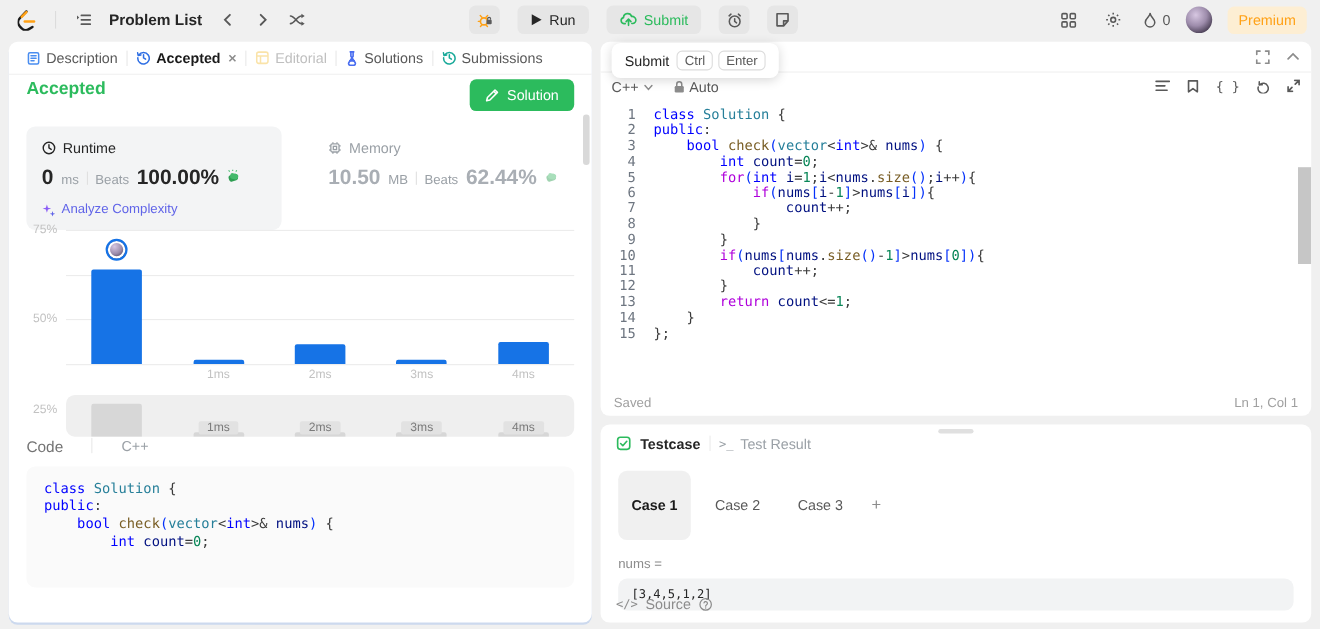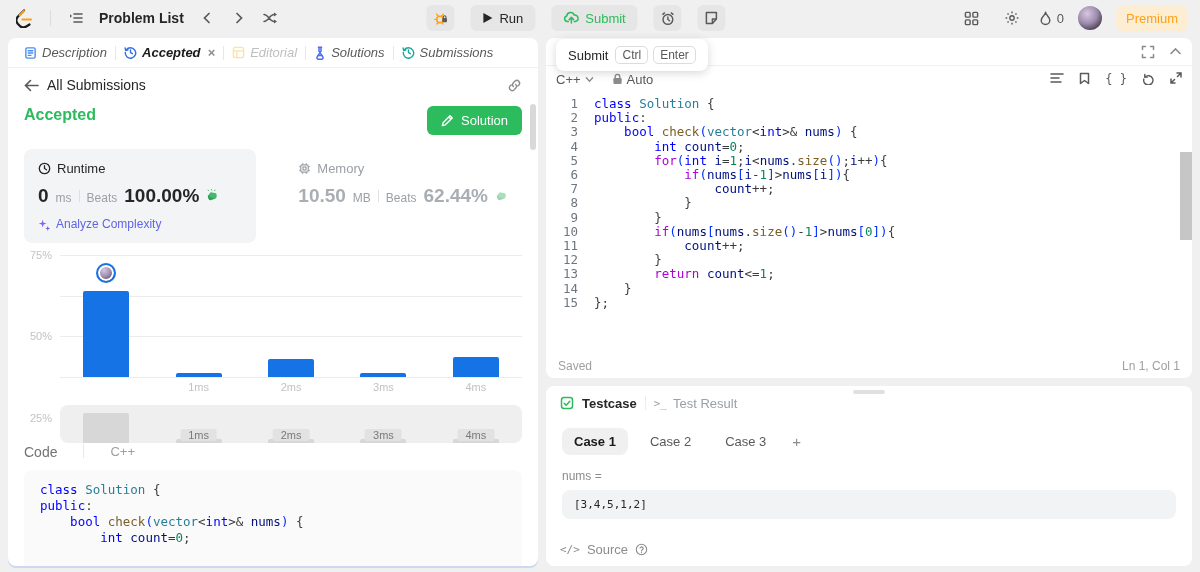--- a/index.html
+++ b/index.html
@@ -23,21 +23,21 @@
   .premium-btn { background:#fdeed3; color:#ffa116; font-weight:500; font-size:13px; padding:5px 10px; border-radius:6px; cursor:pointer; }
 
   
   .panel { position:absolute; background:#fff; border-radius:8px; }
   .left-panel  { left:8px;  top:38px; width:530px; height:528px; overflow:hidden; box-shadow:0 2px 0 #ccd9ee; }
   .editor-panel{ left:546px; top:38px; width:646px; height:340px; }
   .test-panel  { left:546px; top:386px; width:646px; height:180px; }
 
   
   .tabbar { display:flex; align-items:center; height:30px; padding:0 10px; border-bottom:1px solid #f0f0f0; }
-  .tab { display:flex; align-items:center; gap:5px; padding:0 6px; font-size:13px; color:#595959; cursor:pointer; white-space:nowrap;font-style:italic; }
+  .tab { display:flex; align-items:center; gap:5px; padding:0 6px; font-size:13px; color:#595959; cursor:pointer; white-space:nowrap; }
   .tab.active { font-weight:700; color:#1a1a1a; }
   .tab.disabled { color:#bfbfbf; }
   .tab .close { color:#8c8c8c; font-size:13px; margin-left:2px; }
   .tab-sep { width:1px; height:14px; background:#e8e8e8; margin:0 2px; }
   .allsub { display:flex; align-items:center; height:34px; padding:0 16px; gap:8px; }
   .allsub .txt { font-size:14px; color:#262626; cursor:pointer; }
   .allsub .link-ic { margin-left:auto; color:#8c8c8c; cursor:pointer; }
   .lp-content { padding:4px 16px 0 16px; }
   .status-row { display:flex; align-items:flex-start; }
   .status-title { color:#2cbb5d; font-size:16px; font-weight:600; }
@@ -53,21 +53,21 @@
   .stat-head { display:flex; align-items:center; gap:6px; font-size:13px; color:#262626; }
   .stat-head.gray, .gray { color:#9aa0a6; }
   .stat-line { display:flex; align-items:baseline; gap:7px; margin-top:9px; }
   .big { font-size:19px; font-weight:600; color:#262626; }
   .big.dim { color:#a9aeb4; }
   .small-gray { font-size:12px; color:#9aa0a6; }
   .vsep { width:1px; height:12px; background:#e0e0e0; align-self:center; }
   .analyze { display:flex; align-items:center; gap:5px; margin-top:10px; color:#6064e8; font-size:12px; cursor:pointer; }
 
   
-  .chart { position:relative; margin-top:12px; height:140px; }
+  .chart { position:relative; height:140px; }
   .plot { position:absolute; left:36px; right:0; top:0; height:122px; }
   .gridline { position:absolute; left:0; right:0; height:1px; background:#ececec; }
   .ytick { position:absolute; right:calc(100% + 8px); transform:translateY(-6px); font-size:11px; color:#c2c2c2; white-space:nowrap; }
   .slots { position:absolute; left:0; right:0; top:0; bottom:0; display:flex; }
   .slot { flex:1; position:relative; }
   .bar { position:absolute; bottom:0; left:50%; transform:translateX(-50%); width:46px; background:#1673e6; border-radius:2px 2px 0 0; cursor:pointer; }
   .xlab { position:absolute; top:126px; width:100%; text-align:center; font-size:11px; color:#c2c2c2; }
   .marker { position:absolute; left:50%; transform:translateX(-50%); width:20px; height:20px; border-radius:50%; border:2px solid #1673e6; background:radial-gradient(circle at 38% 32%, #d7c7e2 0%, #9d8cab 45%, #4c4157 78%, #2e2837 100%); box-shadow:0 0 0 2px #fff inset; }
 
   .brush { position:relative; margin:10px 0 0 36px; height:38px; background:#efefef; border-radius:8px; display:flex; overflow:hidden; cursor:pointer; }
@@ -104,21 +104,21 @@
   .ed-footer .cursor { margin-left:auto; }
 
   
   .tc-handle { position:absolute; top:4px; left:50%; transform:translateX(-50%); width:32px; height:4px; border-radius:2px; background:#e0e0e0; cursor:row-resize; }
   .tc-header { display:flex; align-items:center; height:34px; padding:0 14px; gap:8px; }
   .tc-title { font-size:13px; font-weight:700; color:#262626; }
   .tc-result { display:flex; align-items:center; gap:6px; color:#9aa0a6; font-size:13px; cursor:pointer; }
   .tc-sep { width:1px; height:14px; background:#ececec; }
   .tc-body { padding:8px 16px 0 16px; }
   .case-row { display:flex; align-items:center; gap:10px; }
-  .case { font-size:13px; color:#595959; padding:6px 12px; border-radius:8px; cursor:pointer; }
+  .case { font-size:13px; color:#595959; padding:24px 12px; border-radius:8px; cursor:pointer; }
   .case.active { background:#f0f0f0; color:#1a1a1a; font-weight:600; }
   .case-add { color:#8c8c8c; font-size:15px; cursor:pointer; padding:0 4px; }
   .param-label { margin-top:14px; font-size:12px; color:#8c8c8c; }
   .param-input { margin-top:7px; background:#f2f3f4; border-radius:8px; padding:8px 12px; font-family:"DejaVu Sans Mono", monospace; font-size:11px; color:#262626; cursor:text; }
   .tc-footer { position:absolute; bottom:9px; left:14px; display:flex; align-items:center; gap:7px; color:#8c8c8c; }
   .tc-footer .src { font-size:13px; cursor:pointer; }
   .mono-ic { font-family:"DejaVu Sans Mono", monospace; font-size:11px; }
 
   .lp-scroll { position:absolute; right:2px; top:66px; width:6px; height:46px; border-radius:3px; background:#d9d9d9; }
   svg { display:block; }
@@ -275,32 +275,20 @@
             <svg width="13" height="13" viewBox="0 0 14 14" fill="none" stroke="#18a999" stroke-width="1.5">
               <path d="M2.4 4.3A5.6 5.6 0 1 1 1.4 7" stroke-linecap="round"></path>
               <path d="M1.2 2.2l.6 2.6 2.6-.6" stroke-linecap="round" stroke-linejoin="round"></path>
               <path d="M7 4.2V7l2 1.3" stroke-linecap="round"></path>
             </svg>
           </span>
           <span>Submissions</span>
         </div>
       </div>
 
-    <div class="allsub">
-      <svg width="15" height="13" viewBox="0 0 15 13" fill="none" stroke="#595959" stroke-width="1.6" stroke-linecap="round">
-          <path d="M6.5 1.5l-5 5 5 5M1.5 6.5H14"></path>
-        </svg>
-      <span class="txt">All Submissions</span>
-      <span class="link-ic">
-        <svg width="15" height="15" viewBox="0 0 16 16" fill="none" stroke="#8c8c8c" stroke-width="1.5" stroke-linecap="round">
-            <path d="M6.8 9.2a3 3 0 0 1 0-4.2l1.8-1.8a3 3 0 0 1 4.2 4.2l-1.2 1.2"></path>
-            <path d="M9.2 6.8a3 3 0 0 1 0 4.2l-1.8 1.8a3 3 0 0 1-4.2-4.2l1.2-1.2"></path>
-          </svg>
-      </span>
-    </div>
 
     <div class="lp-content">
       <div class="status-row">
         <div>
           <div class="status-title">Accepted</div>
         </div>
         <div class="solution-btn">
           <svg width="13" height="13" viewBox="0 0 14 14" fill="none" stroke="#fff" stroke-width="1.5" stroke-linejoin="round">
               <path d="M1.5 12.5l.8-3.2 7.4-7.4 2.4 2.4-7.4 7.4z"></path>
               <path d="M8.4 3.2l2.4 2.4"></path>

